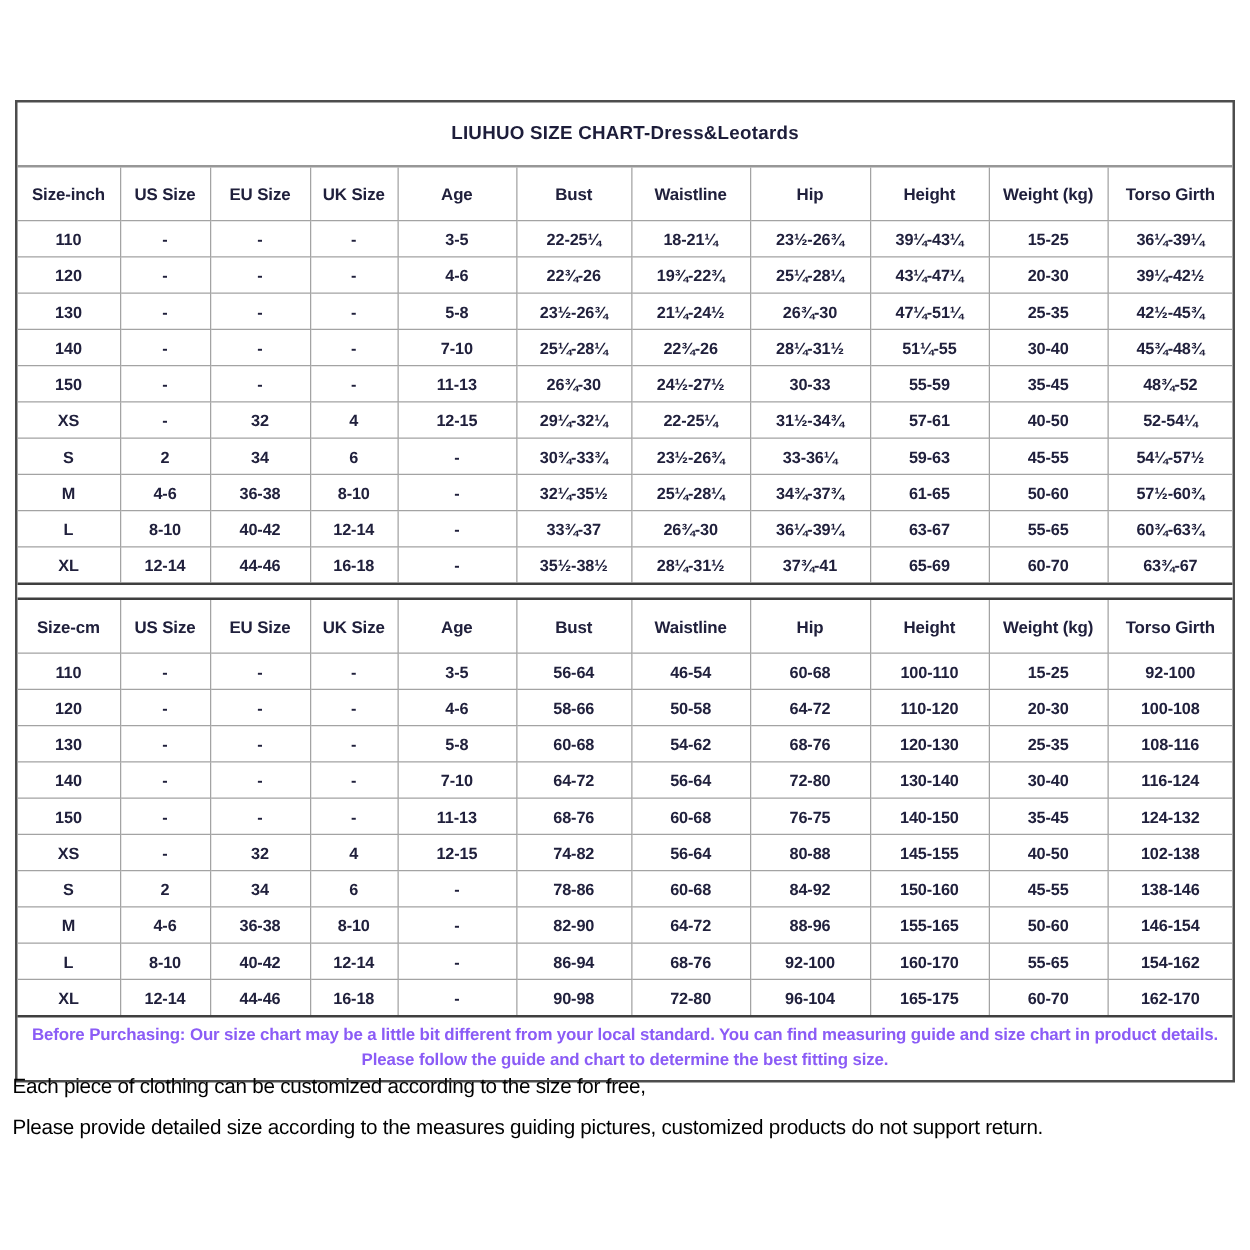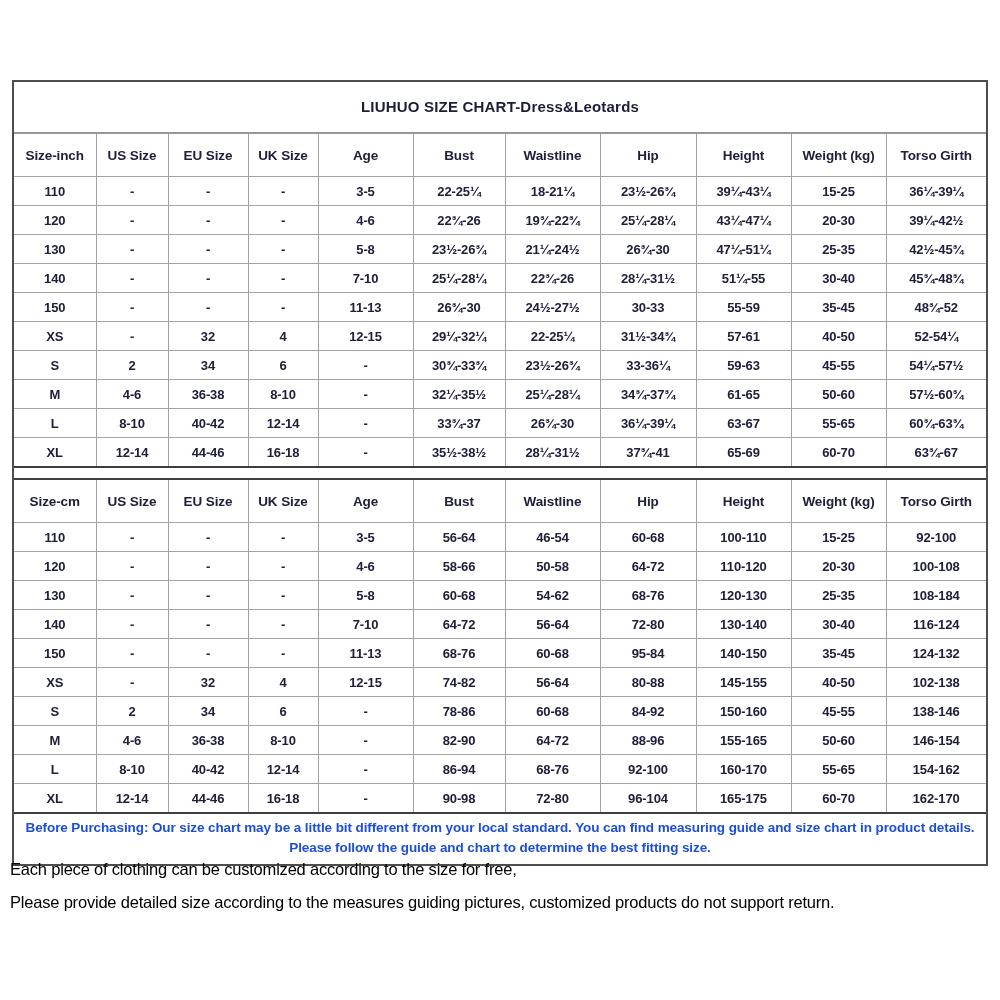--- a/index.html
+++ b/index.html
@@ -12,21 +12,21 @@
     border:1px solid #a3a3a3;text-align:center;vertical-align:middle;padding:0;
     font-size:13px;font-weight:700;color:#20203c;letter-spacing:-0.1px;overflow:hidden;white-space:nowrap;}
   table.size-table th{font-size:13.5px;height:42px;}
   table.size-table td{height:28px;}
   table.size-table tr > *:first-child{border-left:none;}
   table.size-table tr > *:last-child{border-right:none;}
   table.size-table thead tr > *{border-top:none;}
   table.size-table tbody tr:last-child > *{border-bottom:none;margin-left:32px;}
   .table-gap{height:10px;background:#fff;border-top:2px solid #3f3f3f;border-bottom:2px solid #3f3f3f;}
   .note-section{border-top:2px solid #3f3f3f;padding:4px 8px 6px 8px;text-align:center;
-    font-size:13.5px;font-weight:700;color:#1d4ed8;line-height:20px;letter-spacing:-0.1px;}
+    font-size:13.5px;font-weight:700;color:#8b5cf6;line-height:20px;letter-spacing:-0.1px;}
   .footer-text{position:absolute;left:10px;color:#000000;font-size:16.5px;font-weight:400;
     letter-spacing:-0.2px;white-space:nowrap;}
   .footer-line-1{top:860px;}
   .footer-line-2{top:893px;}
 </style>
 </head>
 <body>
 
 <div class="chart-box">
 
@@ -257,21 +257,21 @@
           <td>130</td>
           <td>-</td>
           <td>-</td>
           <td>-</td>
           <td>5-8</td>
           <td>60-68</td>
           <td>54-62</td>
           <td>68-76</td>
           <td>120-130</td>
           <td>25-35</td>
-          <td>108-184</td>
+          <td>108-116</td>
         </tr>
         <tr>
           <td>140</td>
           <td>-</td>
           <td>-</td>
           <td>-</td>
           <td>7-10</td>
           <td>64-72</td>
           <td>56-64</td>
           <td>72-80</td>
@@ -280,21 +280,21 @@
           <td>116-124</td>
         </tr>
         <tr>
           <td>150</td>
           <td>-</td>
           <td>-</td>
           <td>-</td>
           <td>11-13</td>
           <td>68-76</td>
           <td>60-68</td>
-          <td>95-84</td>
+          <td>76-75</td>
           <td>140-150</td>
           <td>35-45</td>
           <td>124-132</td>
         </tr>
         <tr>
           <td>XS</td>
           <td>-</td>
           <td>32</td>
           <td>4</td>
           <td>12-15</td>

